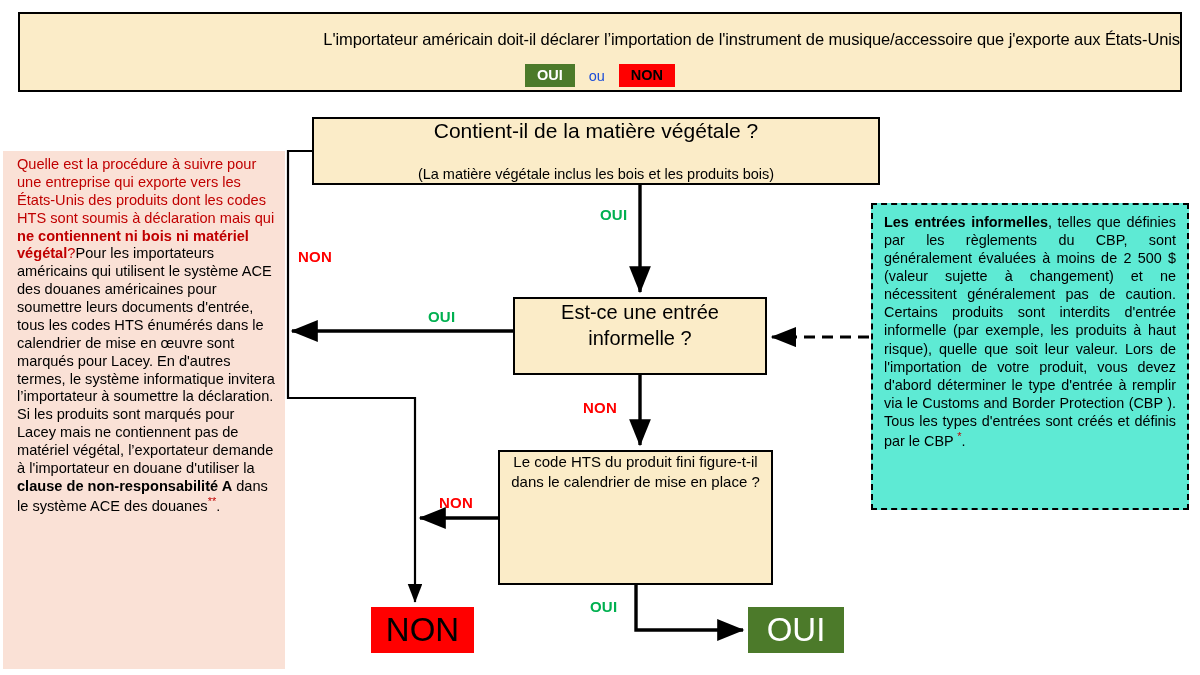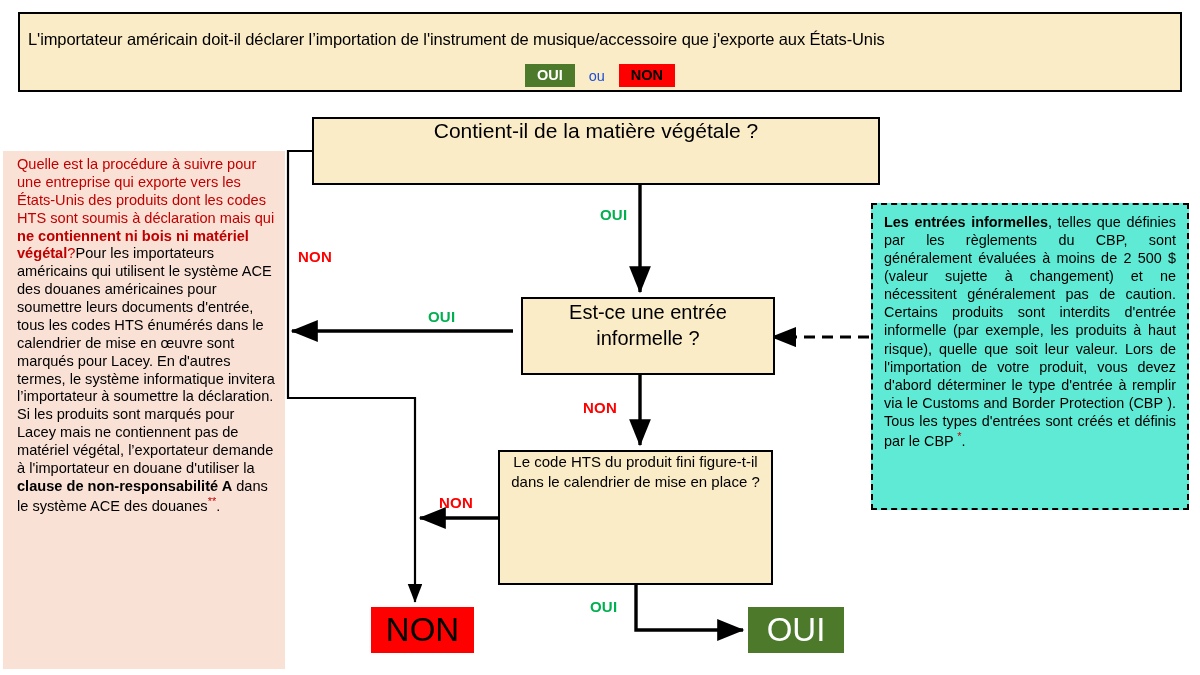--- a/index.html
+++ b/index.html
@@ -24,24 +24,24 @@
     left: 18px;
     top: 12px;
     width: 1164px;
     height: 80px;
     background: #fbecc8;
     border: 2px solid #000000;
     box-sizing: border-box;
   }
   #header-question {
     position: absolute;
-    left: 8px;
+    left: 0;
     top: 16px;
     width: 100%;
-    text-align: left;
+    text-align: right;
     font-size: 16.5px;
     color: #000000;
     letter-spacing: -0.1px;
   }
   #header-choice-row {
     position: absolute;
     left: 0;
     top: 50px;
     width: 100%;
     display: flex;
@@ -129,21 +129,20 @@
     height: 68px;
   }
   #box-vegetal-title { font-size: 21px; line-height: 1.15; }
   #box-vegetal-sub   { font-size: 14.5px; line-height: 1.2; margin-top: 2px; }
 
   #box-informelle {
     left: 513px;
     top: 297px;
     width: 254px;
     height: 78px;
-    margin-left: 8px;
   }
   #box-informelle-title { font-size: 20px; line-height: 1.3; padding: 0 10px; }
 
   #box-hts {
     left: 498px;
     top: 450px;
     width: 275px;
     height: 135px;
   }
   #box-hts-title { font-size: 15px; line-height: 1.32; padding: 0 10px; }
@@ -257,20 +256,21 @@
       <path d="M636,585 L636,630 L743,630" fill="none" stroke="#000000" stroke-width="3.4" marker-end="url(#arrow)"></path>
     </g>
 
     <g>
       <path d="M869,337 L772,337" fill="none" stroke="#000000" stroke-width="3.2" stroke-dasharray="11,7" marker-end="url(#arrow)"></path>
     </g>
   </svg>
 
   <div class="dbox" id="box-vegetal">
     <div id="box-vegetal-title">Contient-il de la matière végétale ?</div>
+    <div id="box-vegetal-sub">(La matière végétale inclus les bois et les produits bois)</div>
   </div>
 
   <div class="dbox" id="box-informelle">
     <div id="box-informelle-title">Est-ce une entrée informelle ?</div>
   </div>
 
   <div class="dbox" id="box-hts">
     <div id="box-hts-title">Le code HTS du produit fini figure-t-il dans le calendrier de mise en place ?</div>
   </div>
 

